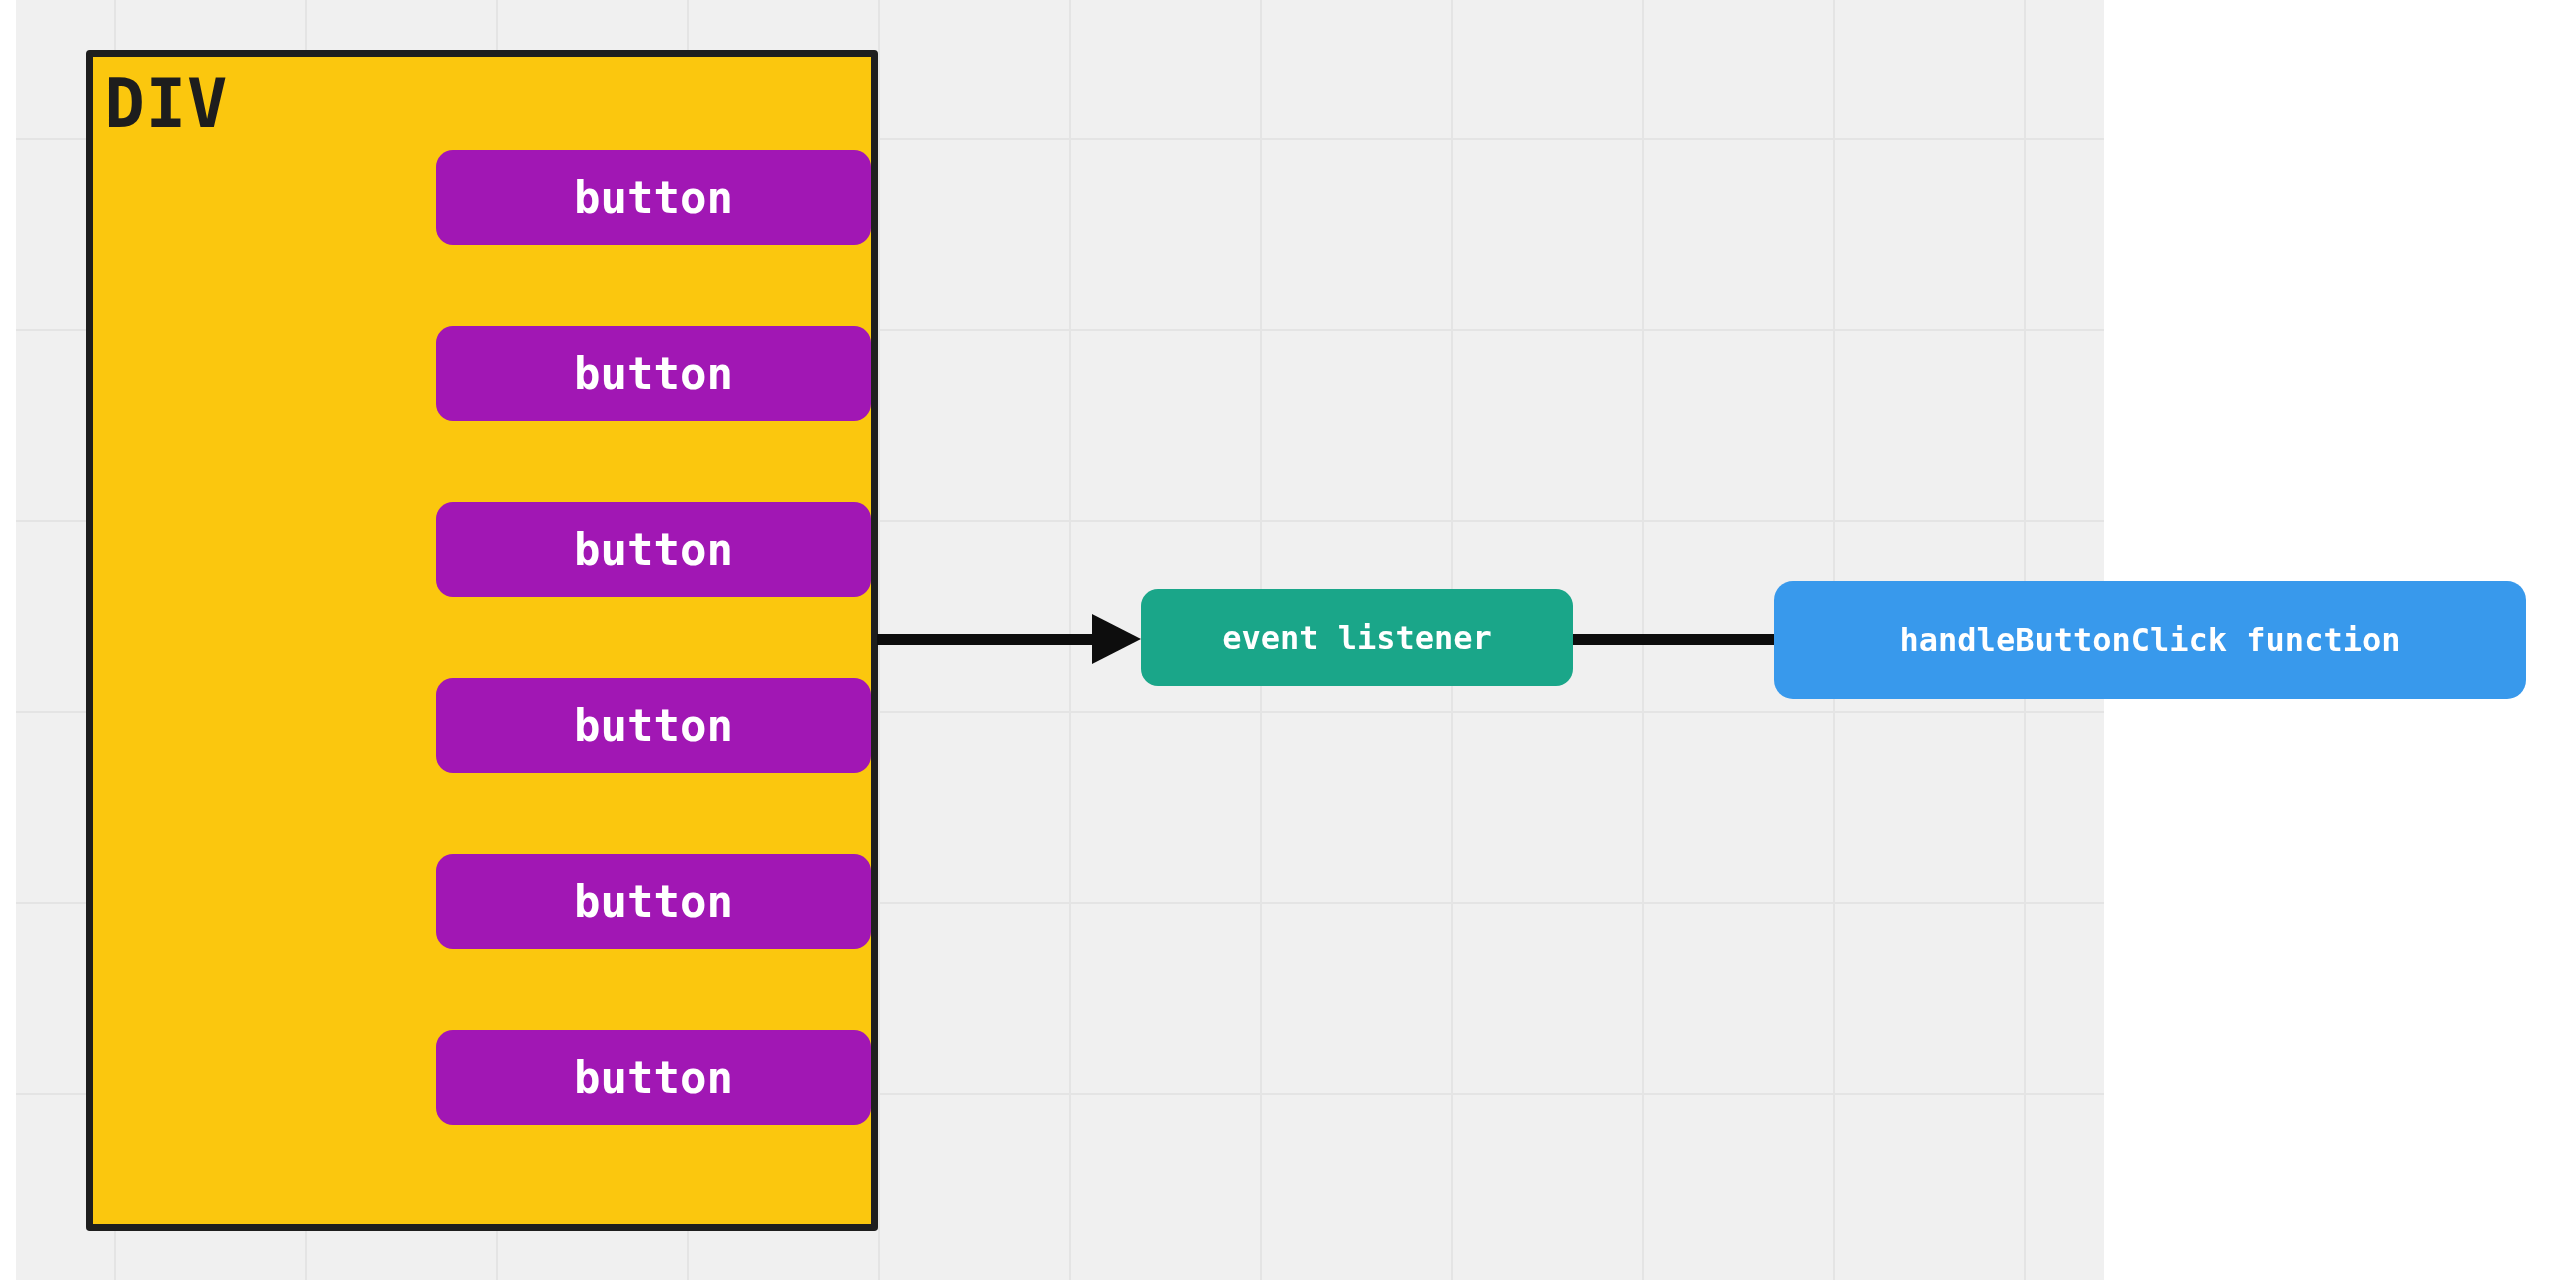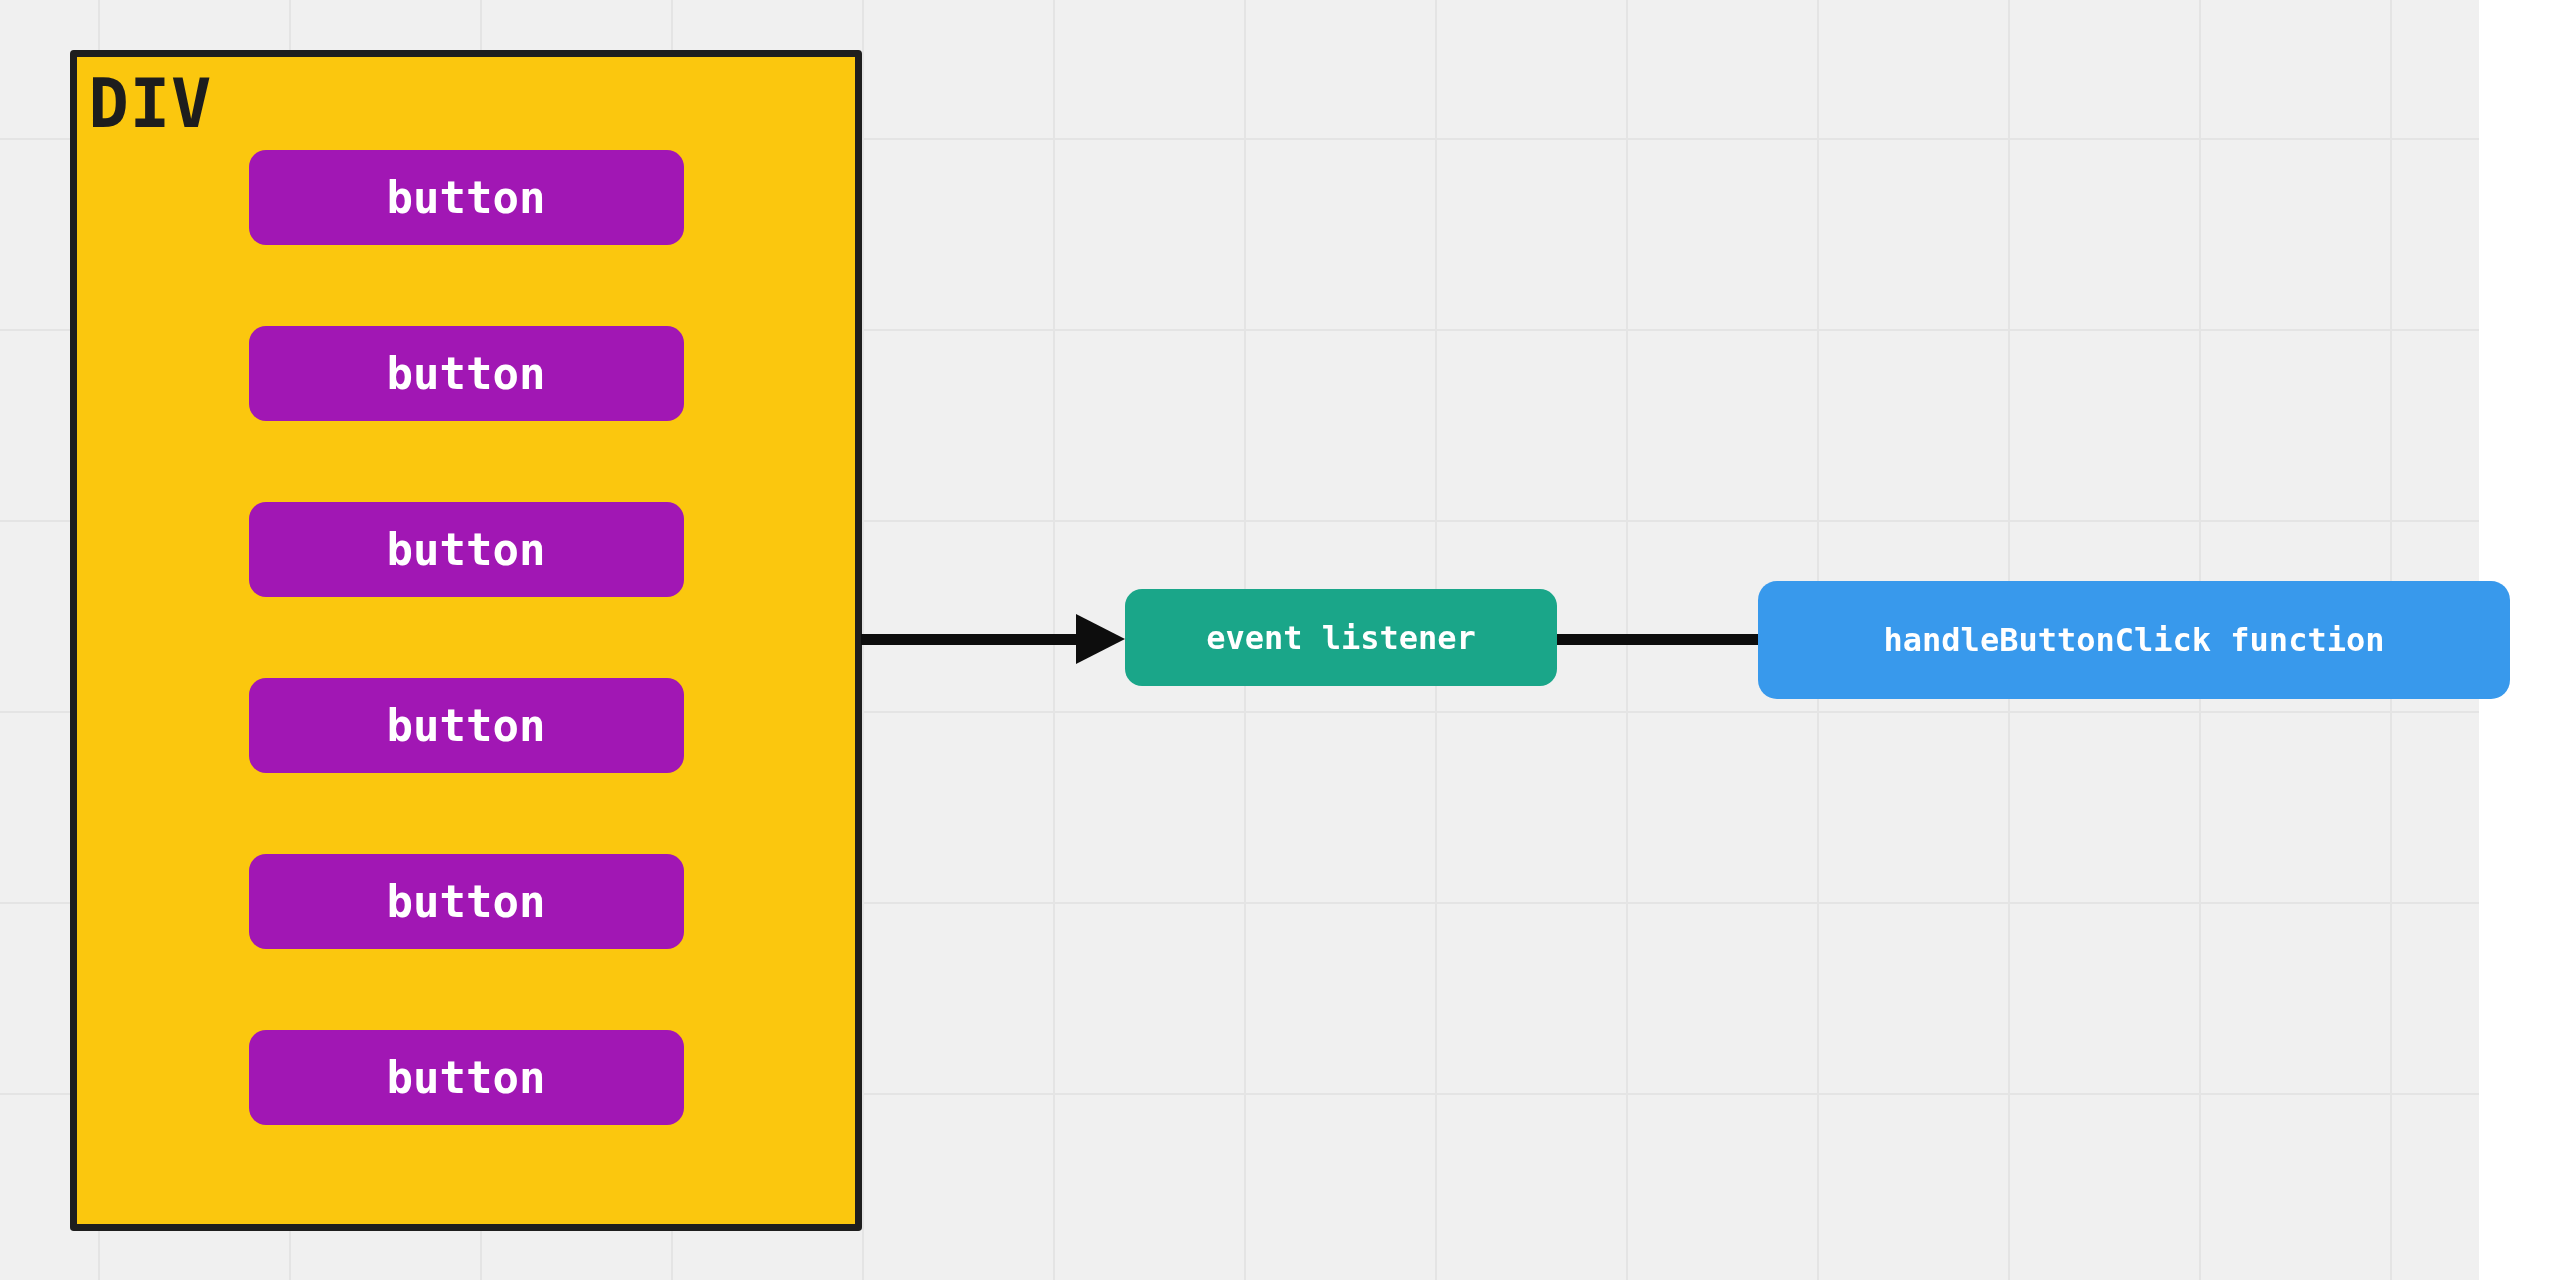--- a/index.html
+++ b/index.html
@@ -3,28 +3,29 @@
 <meta charset="utf-8">
 <style>
   * { margin: 0; padding: 0; box-sizing: border-box; }
   html, body { width: 2576px; height: 1281px; }
   body {
     font-family: "DejaVu Sans Mono", "Liberation Mono", monospace;
     overflow: hidden;
   }
   .canvas {
     position: relative;
-    width: 2479px;
+    width: 2088px;
     height: 1281px;
     background-color: #f0f0f0;
     background-image:
       linear-gradient(to right, #e4e4e4 1.9px, transparent 1.9px),
       linear-gradient(to bottom, #e4e4e4 1.9px, transparent 1.9px);
     background-size: 191px 191px;
     background-position: 98px 138px;
+    margin-left: 16px;
   }
 
   
   .div-box {
     position: absolute;
     left: 70px; top: 50px;
     width: 792px; height: 1181px;
     background: #fbc70e;
     border: 7.6px solid #1e1e1e;
     border-radius: 3.8px;
@@ -35,21 +36,21 @@
     font-size: 67px;
     font-weight: bold;
     letter-spacing: 1px;
     color: #1d1d1d;
   }
   .buttons {
     position: absolute;
     left: 0; right: 0; top: 93px;
     display: flex;
     flex-direction: column;
-    align-items: center;
+    align-items: flex-end;
     gap: 81px;
   }
   .btn {
     width: 435px; height: 95px;
     background: #a117b4;
     border-radius: 17px;
     color: #ffffff;
     font-size: 44px;
     font-weight: 600;
     display: flex;

